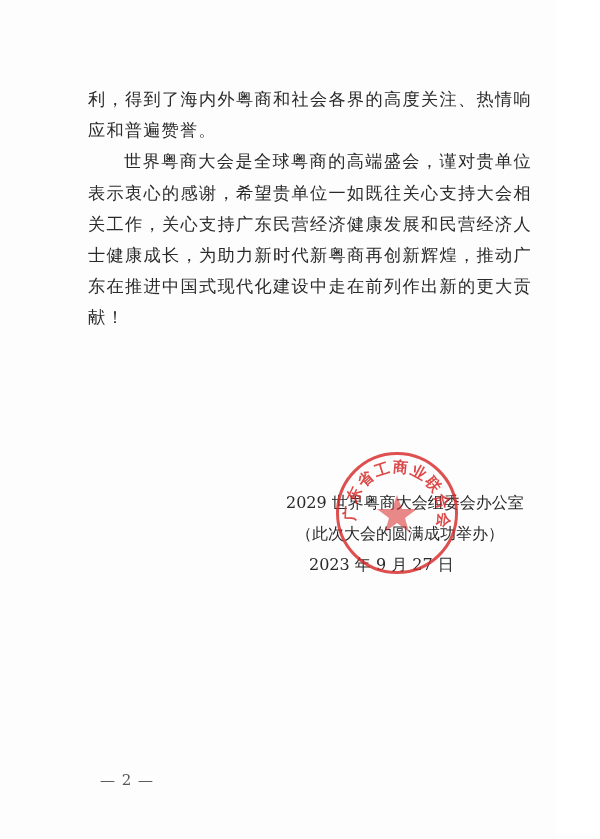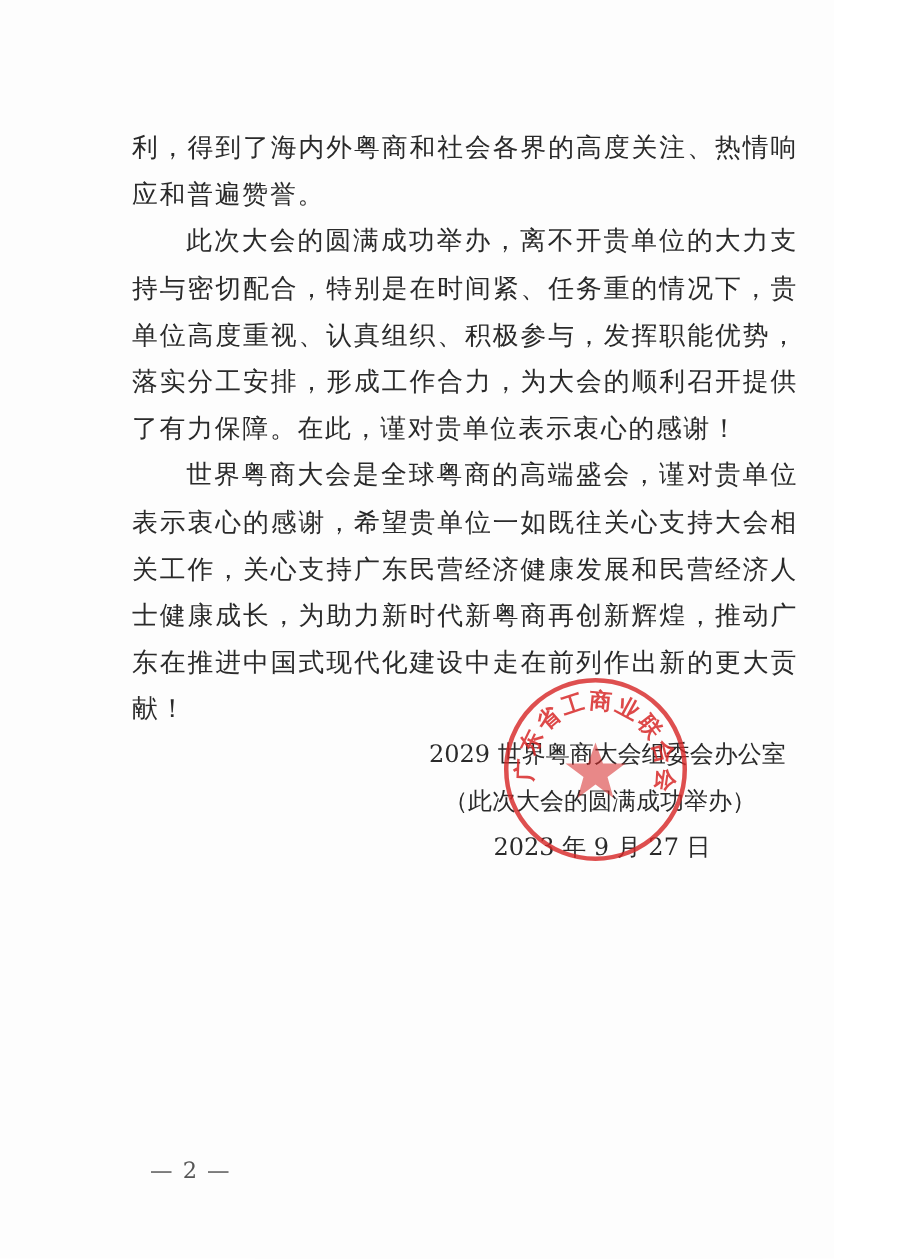--- a/index.html
+++ b/index.html
@@ -7,34 +7,33 @@
          font-family: "DejaVu Serif", "Liberation Serif", serif; color:#2a2a2a; }
   .page { position:absolute; left:0; top:0; width:556px; height:839px; background:#fdfdfd; }
   .body-text { position:absolute; left:88px; top:84px; width:444px; font-size:17.2px;
                line-height:31.2px; letter-spacing:1.2px; text-align:justify; }
   .para { margin:0; text-indent:0; }
   .para.indent { text-indent:2.1em; }
   .signature { position:absolute; left:0; top:487px; width:600px; font-size:16px; line-height:31px; }
   .sig-line { position:absolute; white-space:nowrap; }
   .sig-org { left:286px; top:0; }
   .sig-sub { left:296px; top:31px; }
-  .sig-date { left:309px; top:62px;margin-left:20px; }
+  .sig-date { left:309px; top:62px; }
   .stamp { position:absolute; left:336px; top:452px; width:122px; height:122px; border-radius:50%;
            border:3px solid rgba(215,40,40,0.82); box-sizing:border-box; pointer-events:none; }
   .stamp svg { position:absolute; left:0; top:0; }
   .page-number { position:absolute; left:100px; top:771px; font-size:15px; color:#555; letter-spacing:1px; }
 </style>
 </head>
 <body>
 
 <div class="page">
 
   <div class="body-text">
     <p class="para">利，得到了海内外粤商和社会各界的高度关注、热情响应和普遍赞誉。</p>
-    <p class="para indent">此次大会的圆满成功举办，离不开贵单位的大力支持与密切配合，特别是在时间紧、任务重的情况下，贵单位高度重视、认真组织、积极参与，发挥职能优势，落实分工安排，形成工作合力，为大会的顺利召开提供了有力保障。在此，谨对贵单位表示衷心的感谢！</p>
     <p class="para indent">世界粤商大会是全球粤商的高端盛会，谨对贵单位表示衷心的感谢，希望贵单位一如既往关心支持大会相关工作，关心支持广东民营经济健康发展和民营经济人士健康成长，为助力新时代新粤商再创新辉煌，推动广东在推进中国式现代化建设中走在前列作出新的更大贡献！</p>
   </div>
 
   <div class="signature">
     <div class="sig-line sig-org">2029 世界粤商大会组委会办公室</div>
     <div class="sig-line sig-sub">（此次大会的圆满成功举办）</div>
     <div class="sig-line sig-date">2023 年 9 月 27 日</div>
   </div>
 
   <div class="stamp">

